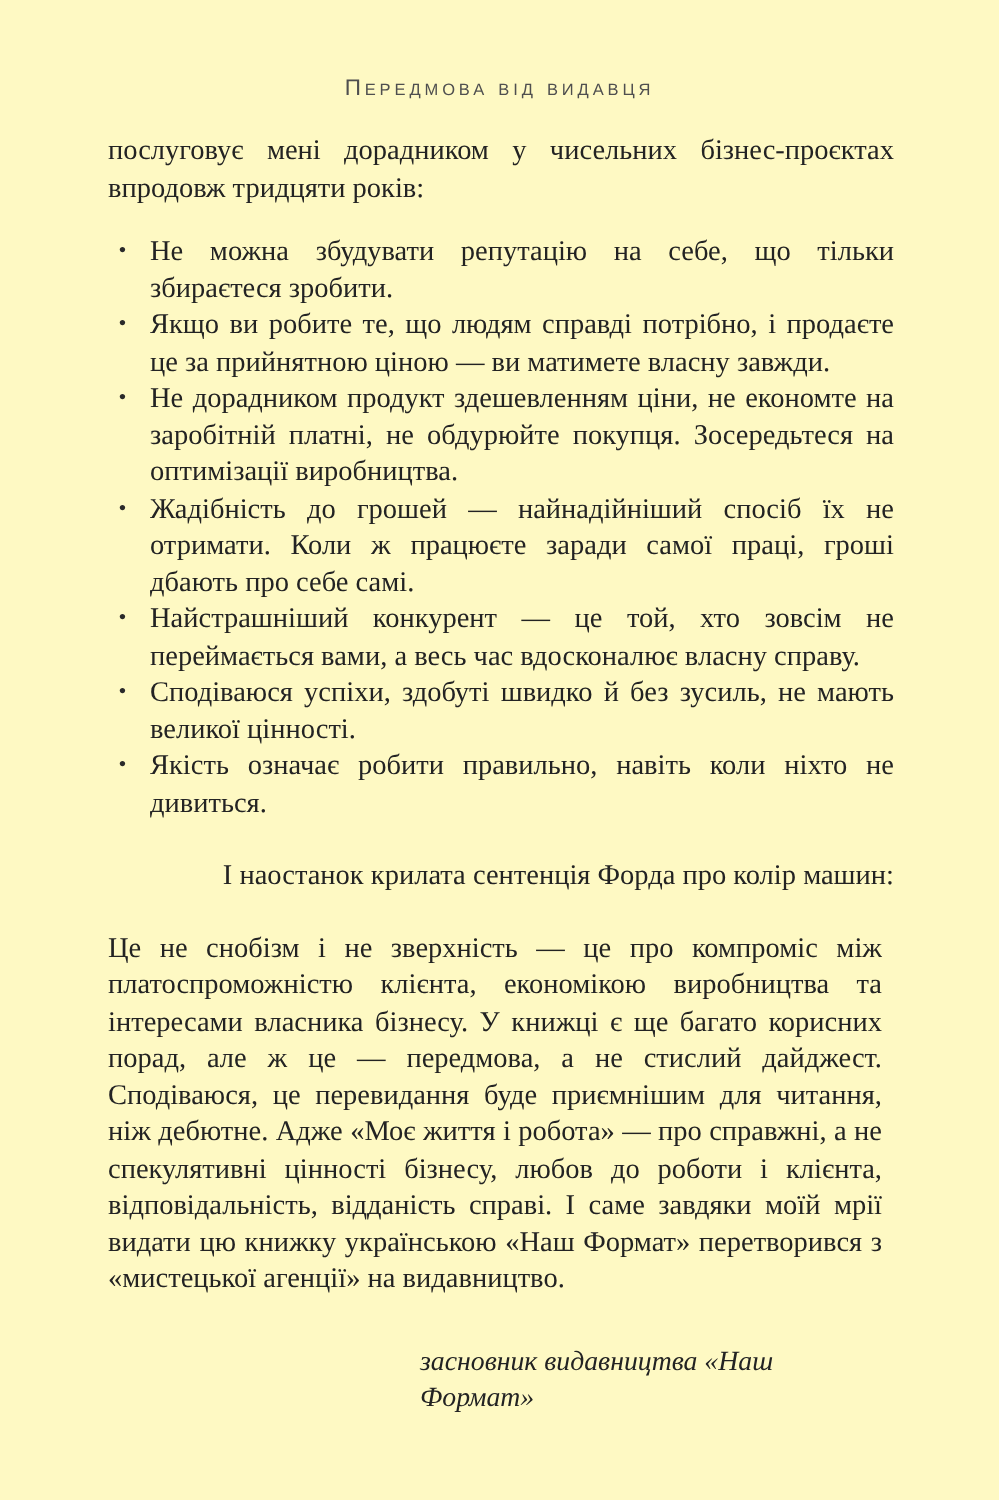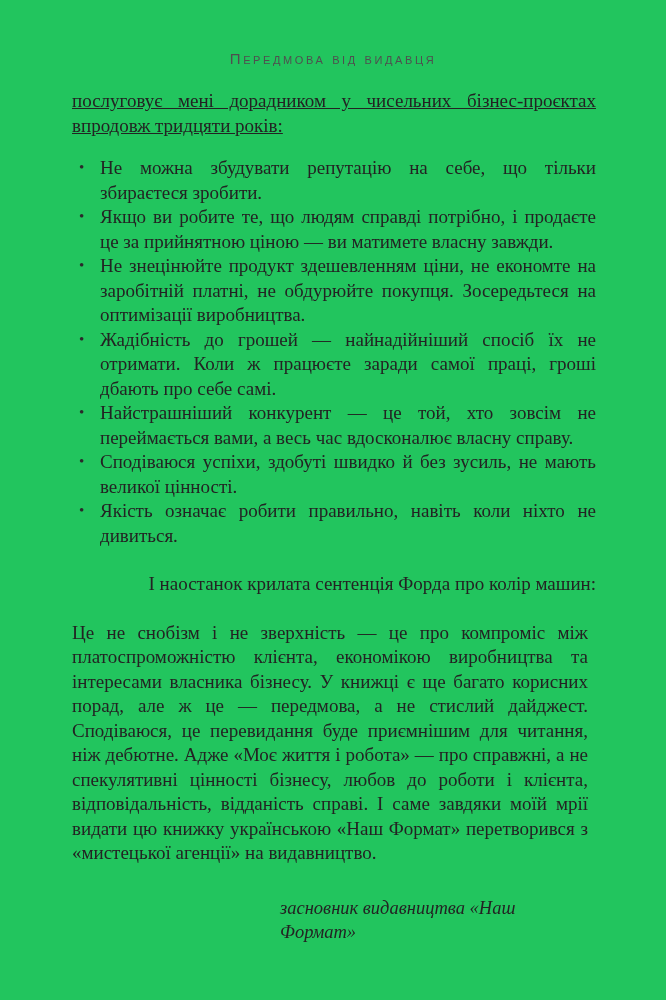--- a/index.html
+++ b/index.html
@@ -5,21 +5,21 @@
   html, body {
     margin: 0;
     padding: 0;
     background: #e9e9e9;
   }
   .page {
     position: relative;
     width: 666px;
     height: 1000px;
     margin: 0 auto;
-    background: #22c55e;
+    background: #fef9c3;
     color: #232323;
     font-family: "Liberation Serif", serif;
     overflow: hidden;
     box-sizing: border-box;
   }
   .running-head {
     margin-top: 50px;
     text-align: center;
     font-family: "Liberation Sans", sans-serif;
     font-variant: small-caps;
@@ -28,21 +28,20 @@
     color: #4f4f4f;
   }
   .content {
     margin: 0 70px 0 72px; 
     font-size: 19px;
     line-height: 24.5px;
   }
   .intro {
     margin: 22px 0 0 0;
     text-align: justify;
-    text-decoration: underline;
   }
   ul.principles {
     list-style: none;
     margin: 18px 0 0 0;
     padding: 0;
   }
   ul.principles li {
     position: relative;
     padding-left: 28px;
     margin: 0;
@@ -96,21 +95,21 @@
       <li>
         <span class="glyph">•</span>
         <span class="li-text">Не можна збудувати репутацію на себе, що тільки збираєтеся зробити.</span>
       </li>
       <li>
         <span class="glyph">•</span>
         <span class="li-text">Якщо ви робите те, що людям справді потрібно, і продаєте це за прийнятною ціною — ви матимете власну завжди.</span>
       </li>
       <li>
         <span class="glyph">•</span>
-        <span class="li-text">Не знецінюйте продукт здешевленням ціни, не економте на заробітній платні, не обдурюйте покупця. Зосередьтеся на оптимізації виробництва.</span>
+        <span class="li-text">Не дорадником продукт здешевленням ціни, не економте на заробітній платні, не обдурюйте покупця. Зосередьтеся на оптимізації виробництва.</span>
       </li>
       <li>
         <span class="glyph">•</span>
         <span class="li-text">Жадібність до грошей — найнадійніший спосіб їх не отримати. Коли ж працюєте заради самої праці, гроші дбають про себе самі.</span>
       </li>
       <li>
         <span class="glyph">•</span>
         <span class="li-text">Найстрашніший конкурент — це той, хто зовсім не переймається вами, а весь час вдосконалює власну справу.</span>
       </li>
       <li>

